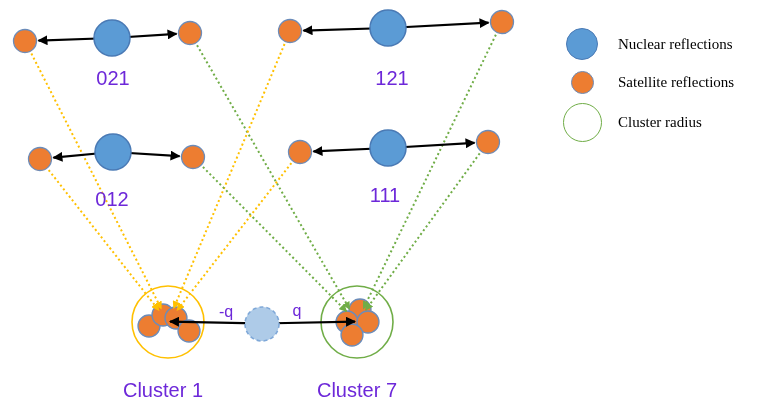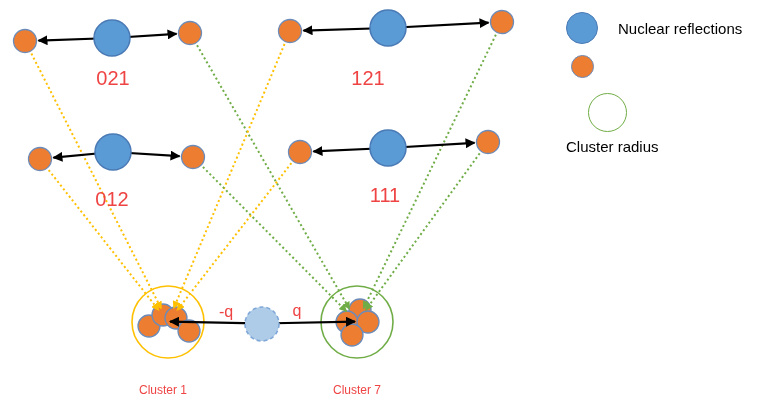--- a/index.html
+++ b/index.html
@@ -7,38 +7,38 @@
     width:774px;height:410px;
     background:#ffffff;
     font-family:"Liberation Sans", sans-serif;
     overflow:hidden;
   }
   .canvas{position:relative;width:774px;height:410px;background:#ffffff;}
   #diagram-svg{position:absolute;left:0;top:0;}
   .lbl{
     position:absolute;
     transform:translate(-50%,-50%);
-    color:#ef4444;
+    color:#6d28d9;
     white-space:nowrap;
     user-select:none;
   }
   .group-lbl{font-size:20px;}
   .q-lbl{font-size:16px;}
-  .cluster-lbl{font-size:12px;}
-  .legend{position:absolute;left:556px;top:0;width:218px;height:140px;}
+  .cluster-lbl{font-size:20px;}
+  .legend{position:absolute;left:556px;top:16px;width:218px;height:140px;font-family:Liberation Serif, serif;}
   .legend-row{position:absolute;left:0;display:flex;align-items:center;}
   .legend-row .sw-box{width:52px;display:flex;justify-content:center;align-items:center;flex:0 0 52px;}
   .legend-label{font-size:15px;color:#000;margin-left:10px;white-space:nowrap;}
   .sw{border-radius:50%;box-sizing:border-box;display:inline-block;}
   .sw-nuclear{width:32px;height:32px;background:#5B9BD5;border:1.5px solid #4a7ab5;}
   .sw-satellite{width:23px;height:23px;background:#ED7D31;border:1.3px solid #6b8cba;}
   .sw-cluster{width:39px;height:39px;background:transparent;border:1.6px solid #70AD47;}
   .row-nuclear{top:12px;height:32px;}
   .row-satellite{top:54px;height:24px;}
-  .row-cluster{top:86px;height:40px;flex-direction:column;}
+  .row-cluster{top:86px;height:40px;}
 </style>
 </head>
 <body>
 
 <div class="canvas">
 
   <svg id="diagram-svg" width="774" height="410" viewBox="0 0 774 410">
       <defs>
         <marker id="ah-yellow" markerWidth="10" markerHeight="8" refX="7" refY="4" orient="auto" markerUnits="userSpaceOnUse">
           <path d="M0,0 L8,4 L0,8 Z" fill="#FFC000"></path>
@@ -87,41 +87,42 @@
       <circle cx="502" cy="22" r="11.5" fill="#ED7D31" stroke="#6b8cba" stroke-width="1.3"></circle>
       <circle cx="113" cy="152" r="18" fill="#5B9BD5" stroke="#4a7ab5" stroke-width="1.5"></circle>
       <circle cx="40" cy="159" r="11.5" fill="#ED7D31" stroke="#6b8cba" stroke-width="1.3"></circle>
       <circle cx="193" cy="157" r="11.5" fill="#ED7D31" stroke="#6b8cba" stroke-width="1.3"></circle>
       <circle cx="388" cy="148" r="18" fill="#5B9BD5" stroke="#4a7ab5" stroke-width="1.5"></circle>
       <circle cx="300" cy="152" r="11.5" fill="#ED7D31" stroke="#6b8cba" stroke-width="1.3"></circle>
       <circle cx="488" cy="142" r="11.5" fill="#ED7D31" stroke="#6b8cba" stroke-width="1.3"></circle>
     </svg>
 
   <div class="lbl group-lbl" style="left:113px;top:78px">021</div>
-  <div class="lbl group-lbl" style="left:368px;top:78px">121</div>
+  <div class="lbl group-lbl" style="left:392px;top:78px">121</div>
   <div class="lbl group-lbl" style="left:112px;top:199px">012</div>
   <div class="lbl group-lbl" style="left:385px;top:195px">111</div>
 
   <div class="lbl q-lbl" style="left:226px;top:312px">-q</div>
   <div class="lbl q-lbl" style="left:297px;top:311px">q</div>
 
   <div class="lbl cluster-lbl" style="left:163px;top:390px">Cluster 1</div>
   <div class="lbl cluster-lbl" style="left:357px;top:390px">Cluster 7</div>
 
   <div class="legend">
     <div class="legend-row row-nuclear">
       <span class="sw-box">
           <span class="sw sw-nuclear"></span>
         </span>
       <span class="legend-label">Nuclear reflections</span>
     </div>
     <div class="legend-row row-satellite">
       <span class="sw-box">
           <span class="sw sw-satellite"></span>
         </span>
+      <span class="legend-label">Satellite reflections</span>
     </div>
     <div class="legend-row row-cluster">
       <span class="sw-box">
           <span class="sw sw-cluster"></span>
         </span>
       <span class="legend-label">Cluster radius</span>
     </div>
   </div>
 
 </div>

